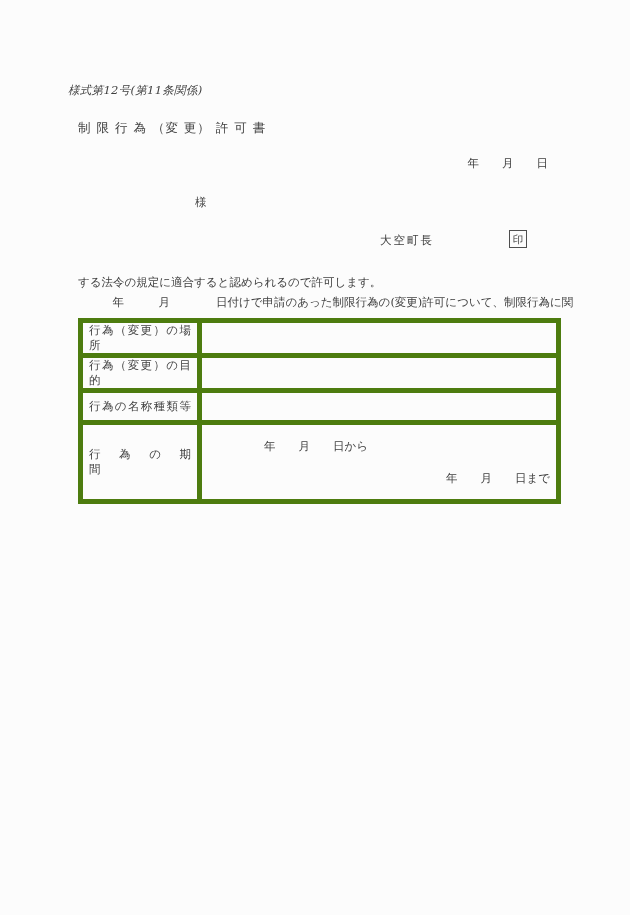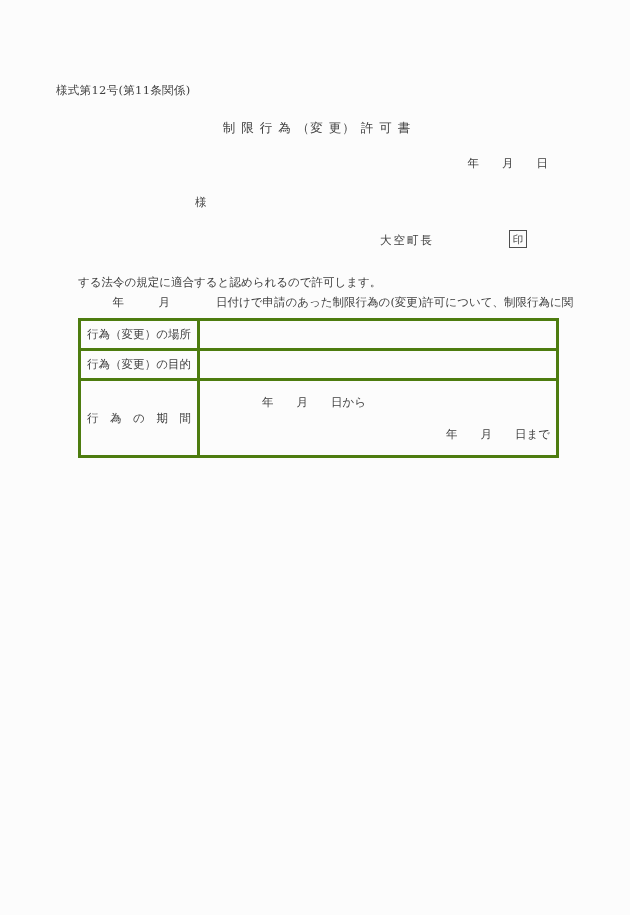--- a/index.html
+++ b/index.html
@@ -12,29 +12,29 @@
     position: relative;
     background: #fcfcfc;
     color: #3f3f3f;
     font-family: "DejaVu Serif", "Liberation Serif", serif;
     font-size: 11.5px;
     overflow: hidden;
   }
   .abs { position: absolute; }
 
   .form-number {
-    left: 56px;
+    left: 68px;
     top: 83px;
     letter-spacing: 0.3px;
+    font-style: italic;
   }
   .doc-title {
     left: 78px;
     top: 120px;
     width: 478px;
-    text-align: center;
     font-size: 12.5px;
     letter-spacing: 1px;
     white-space: nowrap;
   }
   .issue-date {
     right: 82px;
     top: 156px;
     white-space: pre;
   }
   .addressee {
@@ -75,21 +75,21 @@
     top: 318px;
     width: 478px;
     border-collapse: collapse;
     table-layout: fixed;
     font-size: 11.5px;
     color: #3f3f3f;
   }
   .permit-table col.c-label { width: 119px; }
   .permit-table col.c-value { width: 359px; }
   .permit-table td {
-    border: 3px solid #4d7c0f;
+    border: 5px solid #4d7c0f;
     padding: 0 6px;
     vertical-align: middle;
   }
   .permit-table td.label {
     text-align: justify;
     text-align-last: justify;
     -moz-text-align-last: justify;
   }
   .permit-table tr.r-short td { height: 27px; }
   .permit-table tr.r-period td { height: 74px; margin-top: 32px; }
@@ -130,20 +130,24 @@
   </colgroup>
   <tbody>
     <tr class="r-short">
       <td class="label">行為（変更）の場所</td>
       <td class="value"></td>
     </tr>
     <tr class="r-short">
       <td class="label">行為（変更）の目的</td>
       <td class="value"></td>
     </tr>
+    <tr class="r-short">
+      <td class="label">行為の名称種類等</td>
+      <td class="value"></td>
+    </tr>
     <tr class="r-period">
       <td class="label">行　為　の　期　間</td>
       <td class="value">
         <div class="period-line">年　　月　　日から</div>
         <div class="period-line">年　　月　　日まで</div>
       </td>
     </tr>
   </tbody>
 </table>
 

